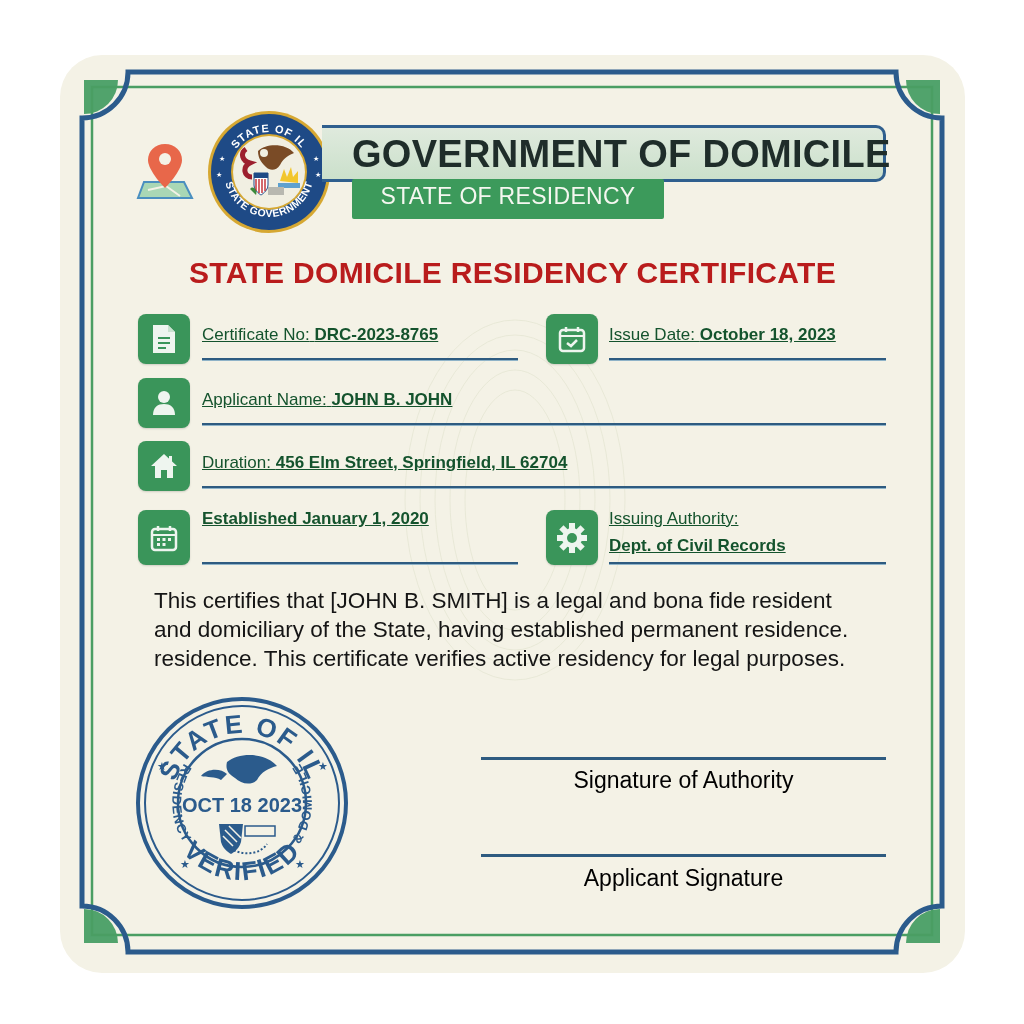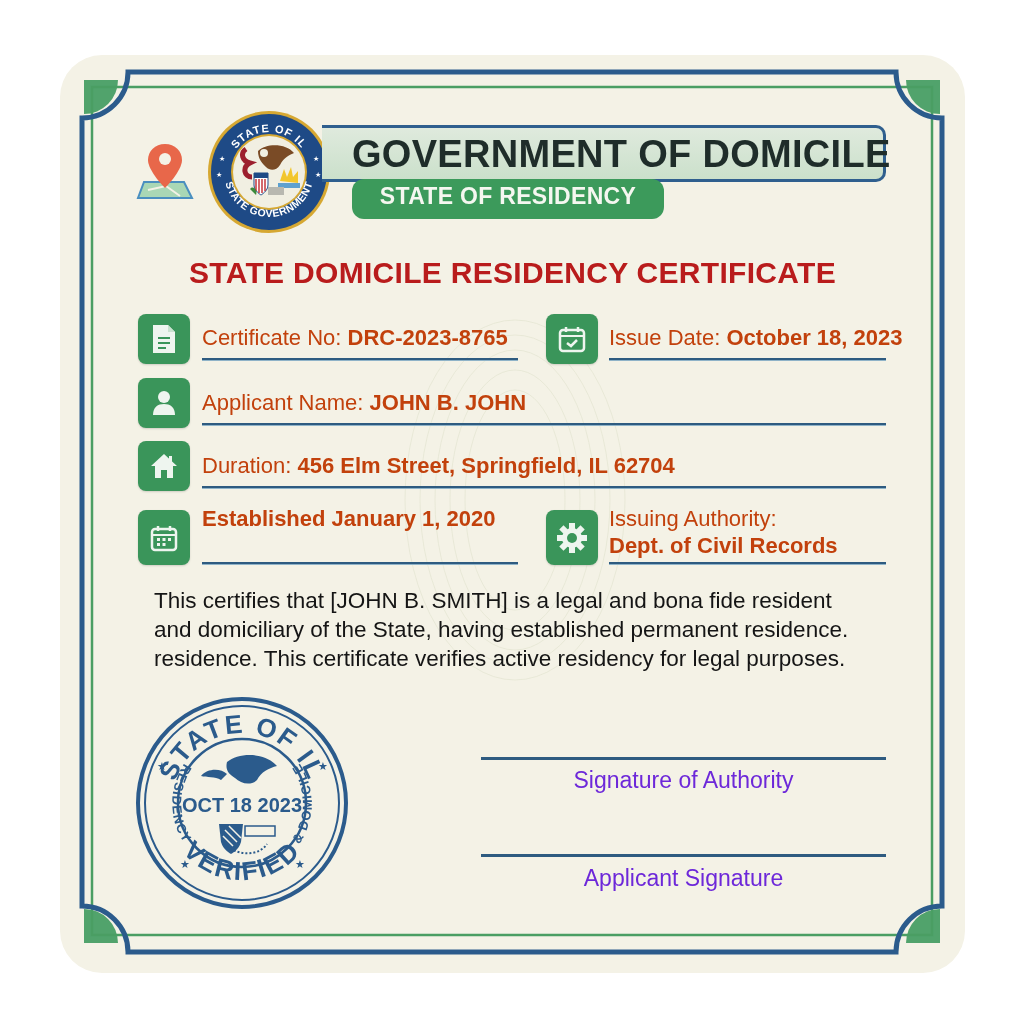--- a/index.html
+++ b/index.html
@@ -24,51 +24,51 @@
       background: linear-gradient(180deg, #dfeadd 0%, #cbe0cb 100%);
       border: 3px solid #2f5f8e; border-left: none; border-radius: 0 10px 10px 0;
     }
     .title-text {
       position: absolute; left: 352px; top: 133px; width: 530px;
       font-size: 38px; font-weight: bold; color: #1f2d2a; letter-spacing: 0.3px;
       white-space: nowrap;
     }
     .subtitle-pill {
       position: absolute; left: 352px; top: 179px; width: 312px; height: 40px;
-      background: #3c9a5b; border-radius: 12px;
-      color: #f5f7f0; font-size: 23px; font-weight: bold; text-align: center; line-height: 34px;
+      background: #3c9a5b; border-radius: 2px;
+      color: #f5f7f0; font-size: 23px; font-weight: normal; text-align: center; line-height: 34px;
       letter-spacing: 0.3px;
     }
     .main-heading {
       position: absolute; left: 120px; top: 256px; width: 785px; text-align: center;
       font-size: 30px; font-weight: bold; color: #b91c1c; letter-spacing: 0.3px;
       white-space: nowrap;
     }
 
     
     .field { position: absolute; }
     .field-icon {
       position: absolute; width: 52px; height: 50px; border-radius: 8px;
       background: #3a955a; display: flex; align-items: center; justify-content: center;
       box-shadow: 0 1px 2px rgba(0,0,0,0.15);
     }
-    .field-text { position: absolute; font-size: 22px; color: #c2410c; white-space: nowrap; }
+    .field-text { position: absolute; font-size: 17px; color: #14532d; white-space: nowrap; text-decoration: underline; }
     .field-text .lbl { font-weight: normal; }
     .field-text .val { font-weight: bold; }
     .field-line { position: absolute; height: 3px; background: #2e5b80; border-bottom: 1px solid #8fb3c8; }
 
     .body-paragraph {
       position: absolute; left: 138px; top: 586px; width: 760px;
       font-size: 22.5px; line-height: 29px; color: #151515; margin-left: 16px;
     }
 
     .stamp { position: absolute; left: 135px; top: 696px; width: 214px; height: 214px; }
 
     .sig-line { position: absolute; left: 481px; width: 405px; height: 3px; background: #2e5b80; }
-    .sig-label { position: absolute; left: 481px; width: 405px; text-align: center; font-size: 23px; color: #6d28d9; }
+    .sig-label { position: absolute; left: 481px; width: 405px; text-align: center; font-size: 23px; color: #000000; }
   </style>
 </head>
 <body>
 
 <div class="paper"></div>
 
 <svg class="guilloche" viewBox="0 0 250 400">
   <g fill="none" stroke="#c9cfb0" stroke-width="0.8">
     <ellipse cx="125" cy="200" rx="110" ry="180"></ellipse>
     <ellipse cx="125" cy="200" rx="95" ry="165"></ellipse>

